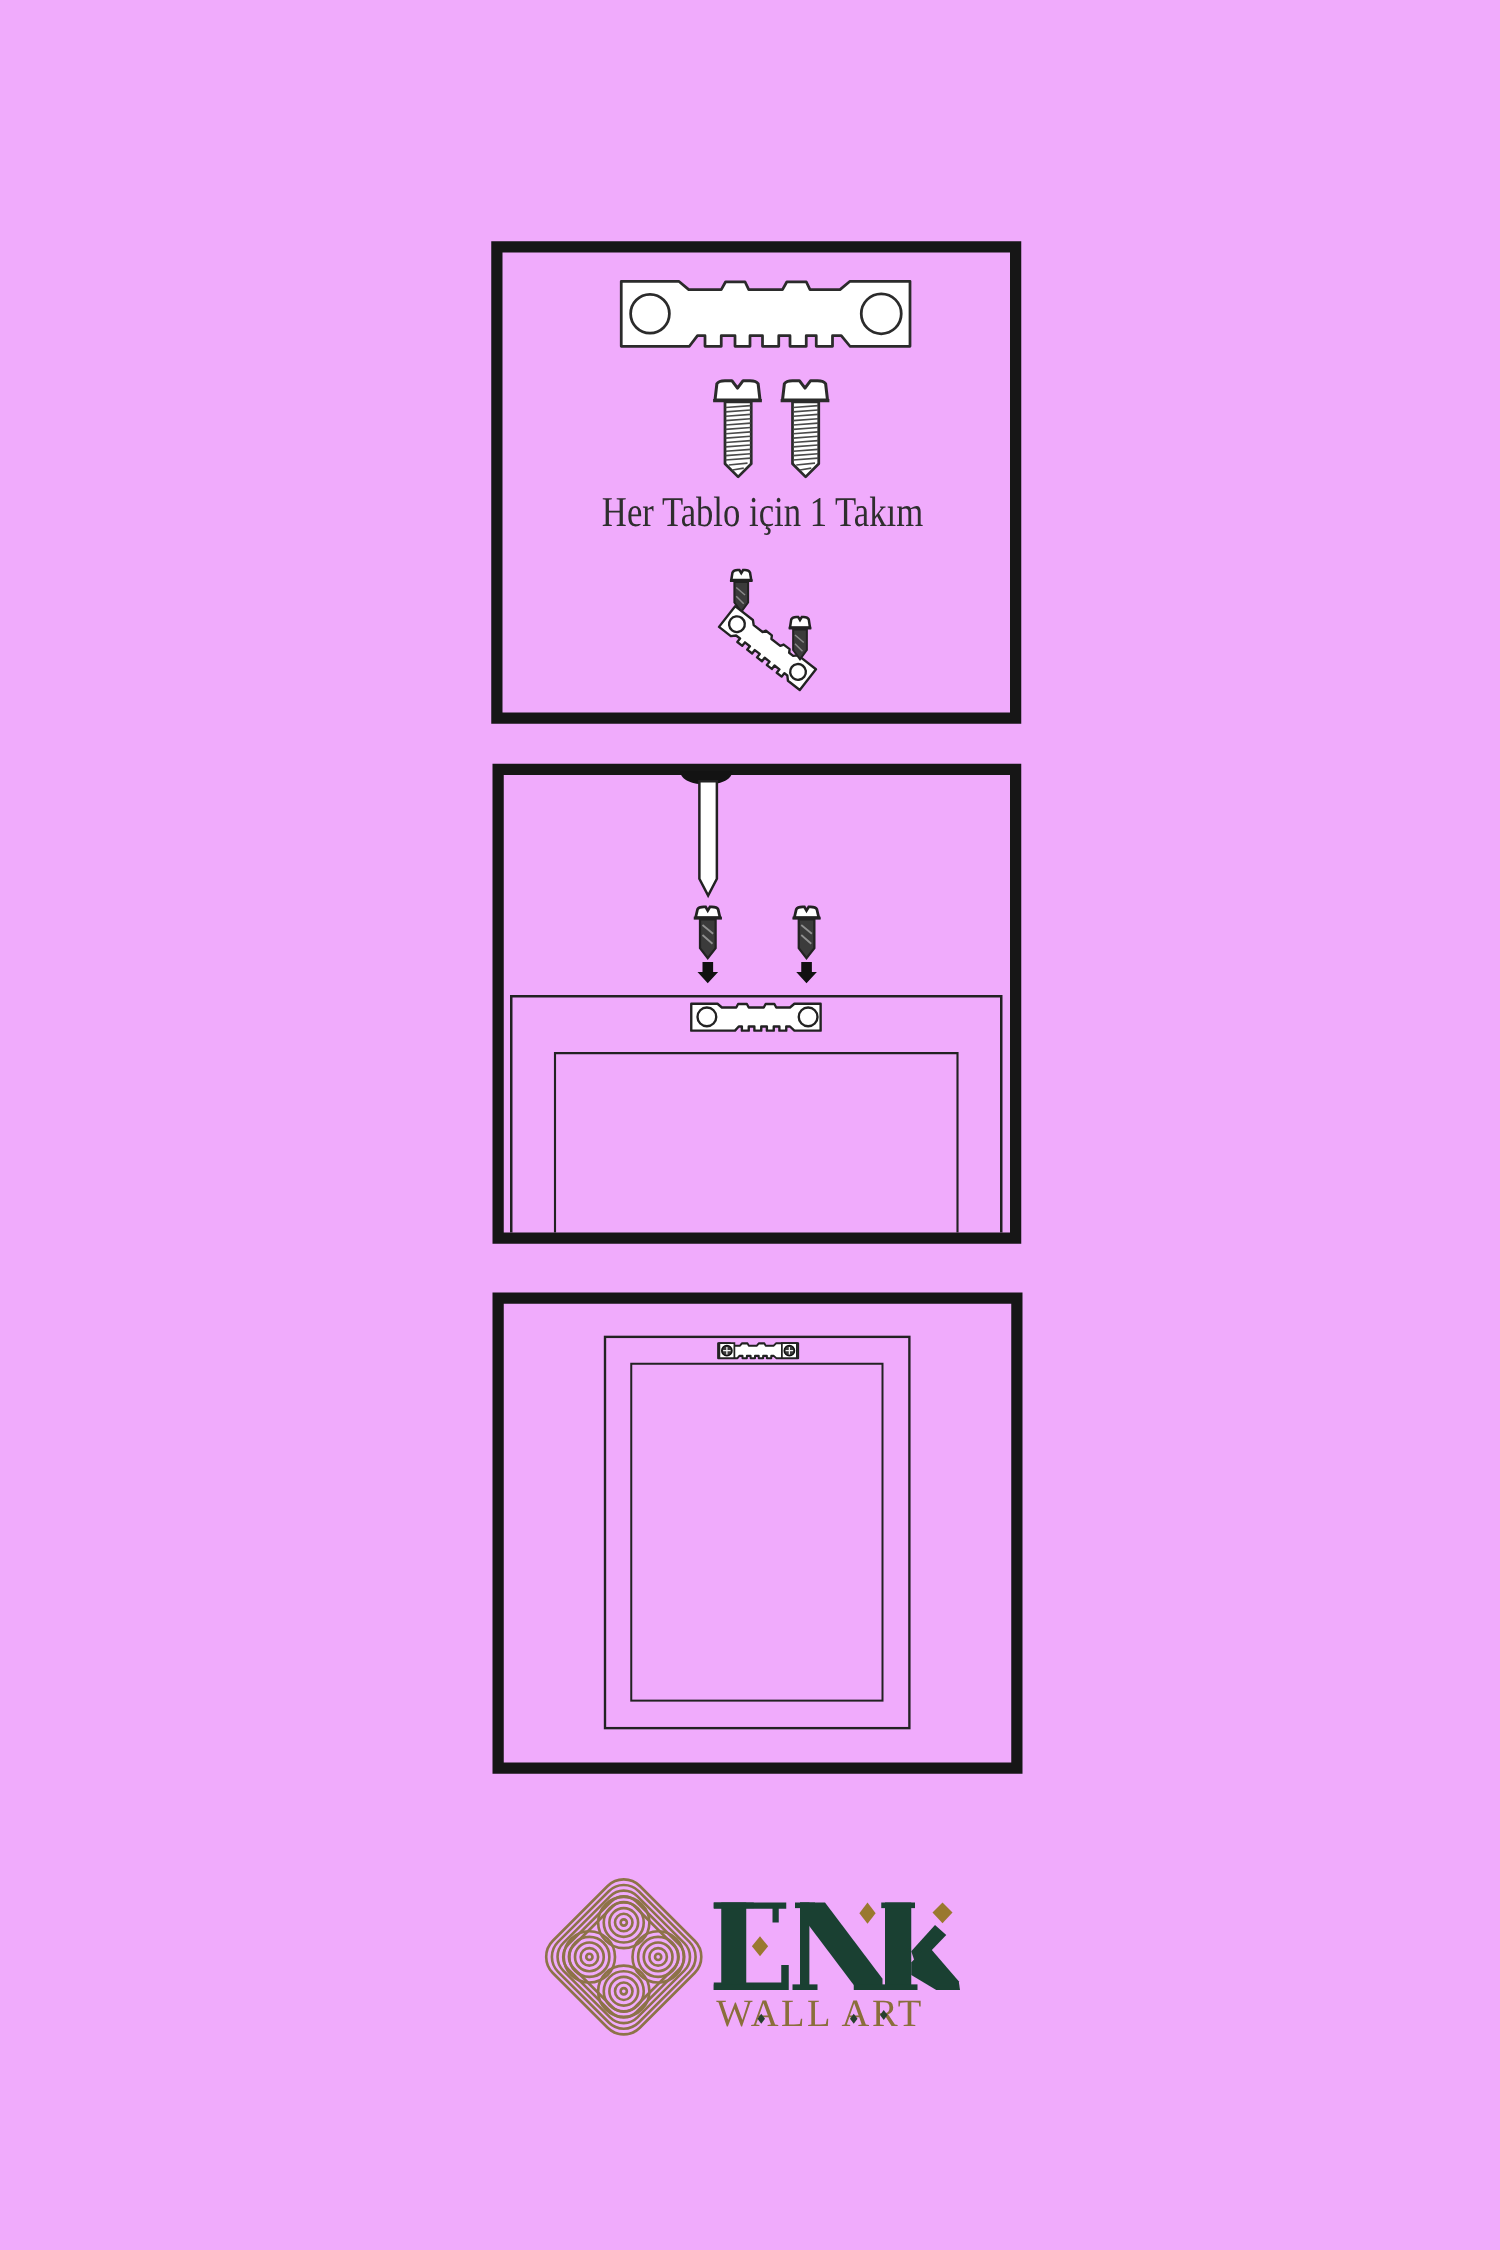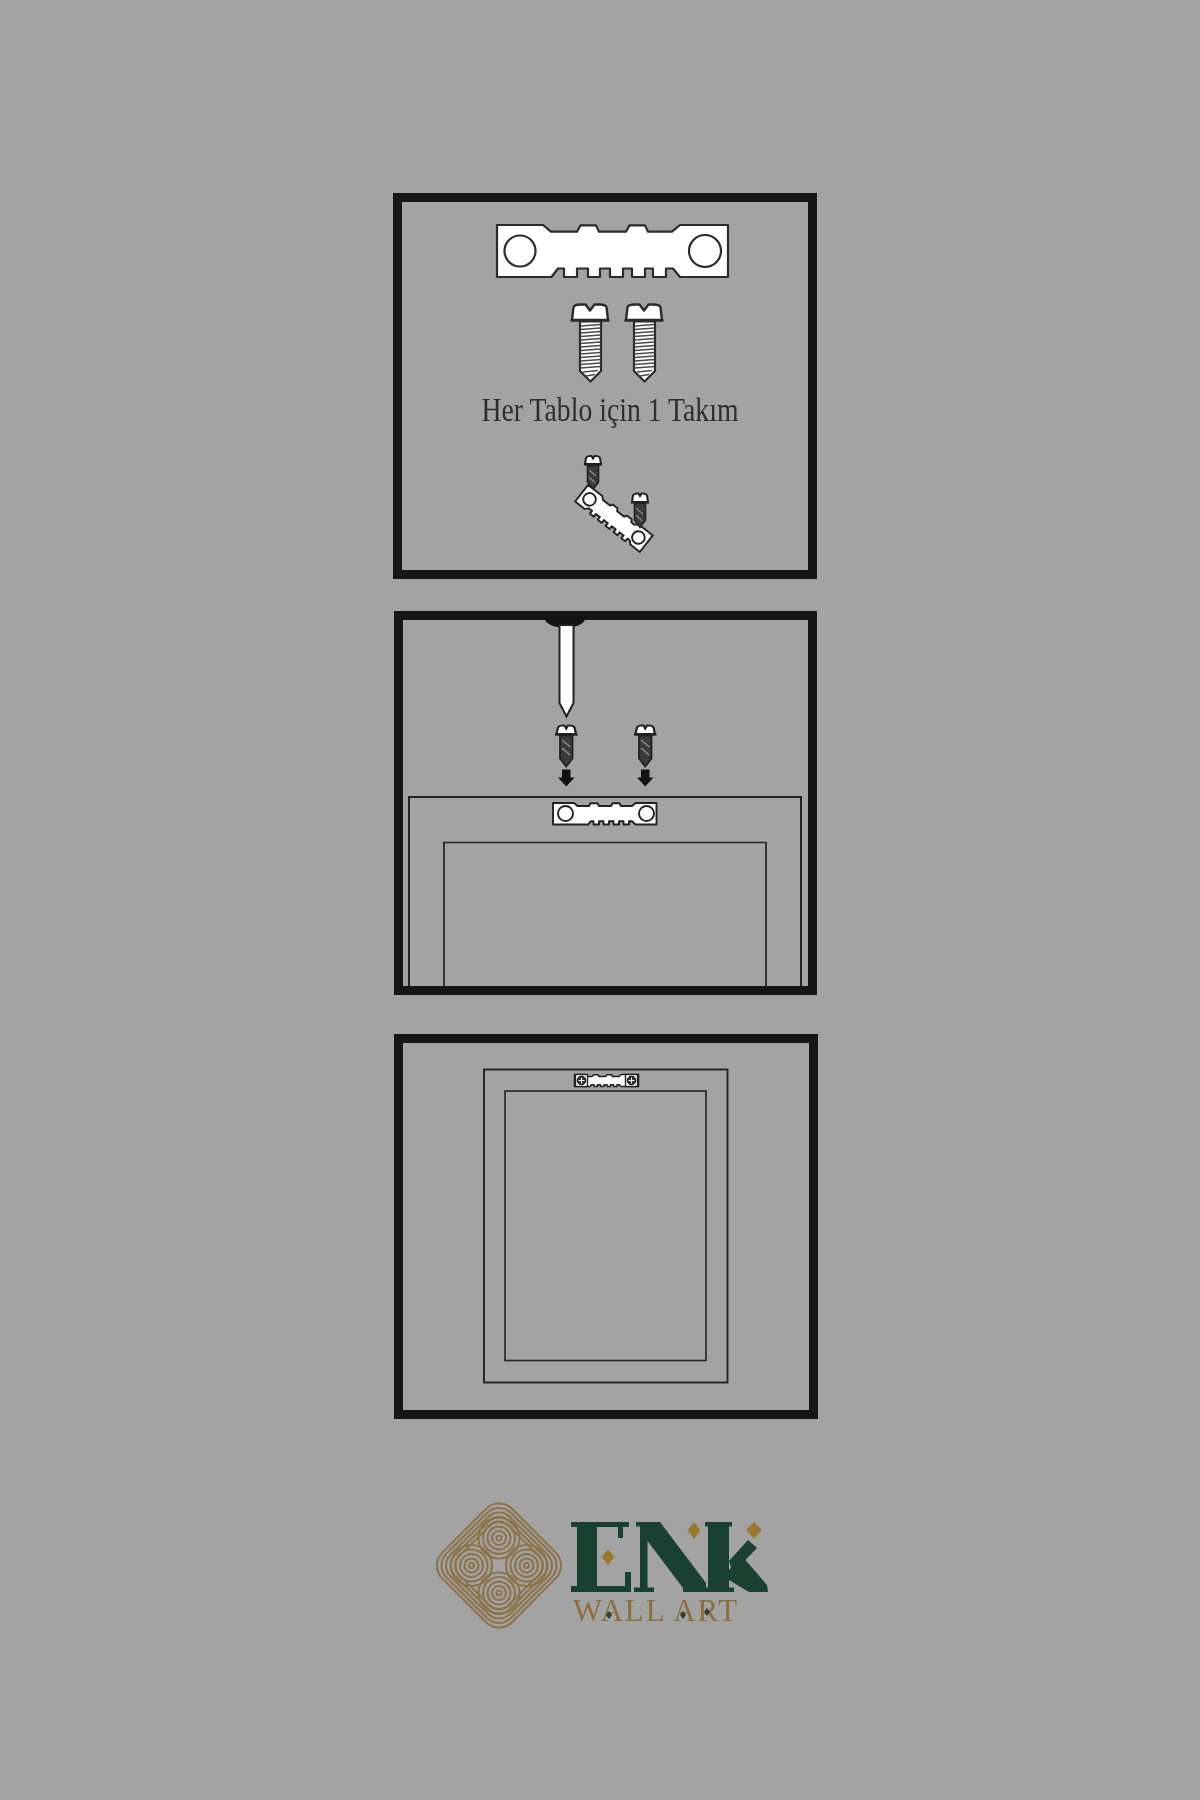--- a/index.html
+++ b/index.html
@@ -1,16 +1,16 @@
 <!DOCTYPE html>
 <html><head>
 <meta charset="utf-8">
 <style>
   html,body{margin:0;padding:0;background:#ffffff;}
-  .page{position:relative;width:1200px;height:1800px;background:#a3a3a3;overflow:hidden;
+  .page{position:relative;width:1200px;height:1800px;background:#f0abfc;overflow:hidden;
         font-family:"Liberation Serif", serif;}
 </style>
 </head>
 <body>
 <div class="page">
 <svg width="1200" height="1800" viewBox="0 0 1200 1800">
 
 <rect x="397.5" y="197.5" width="415" height="377" fill="none" stroke="#161616" stroke-width="9"></rect>
 
 <g stroke="#2b2b2b" stroke-width="2.2" fill="#ffffff" stroke-linejoin="round">

